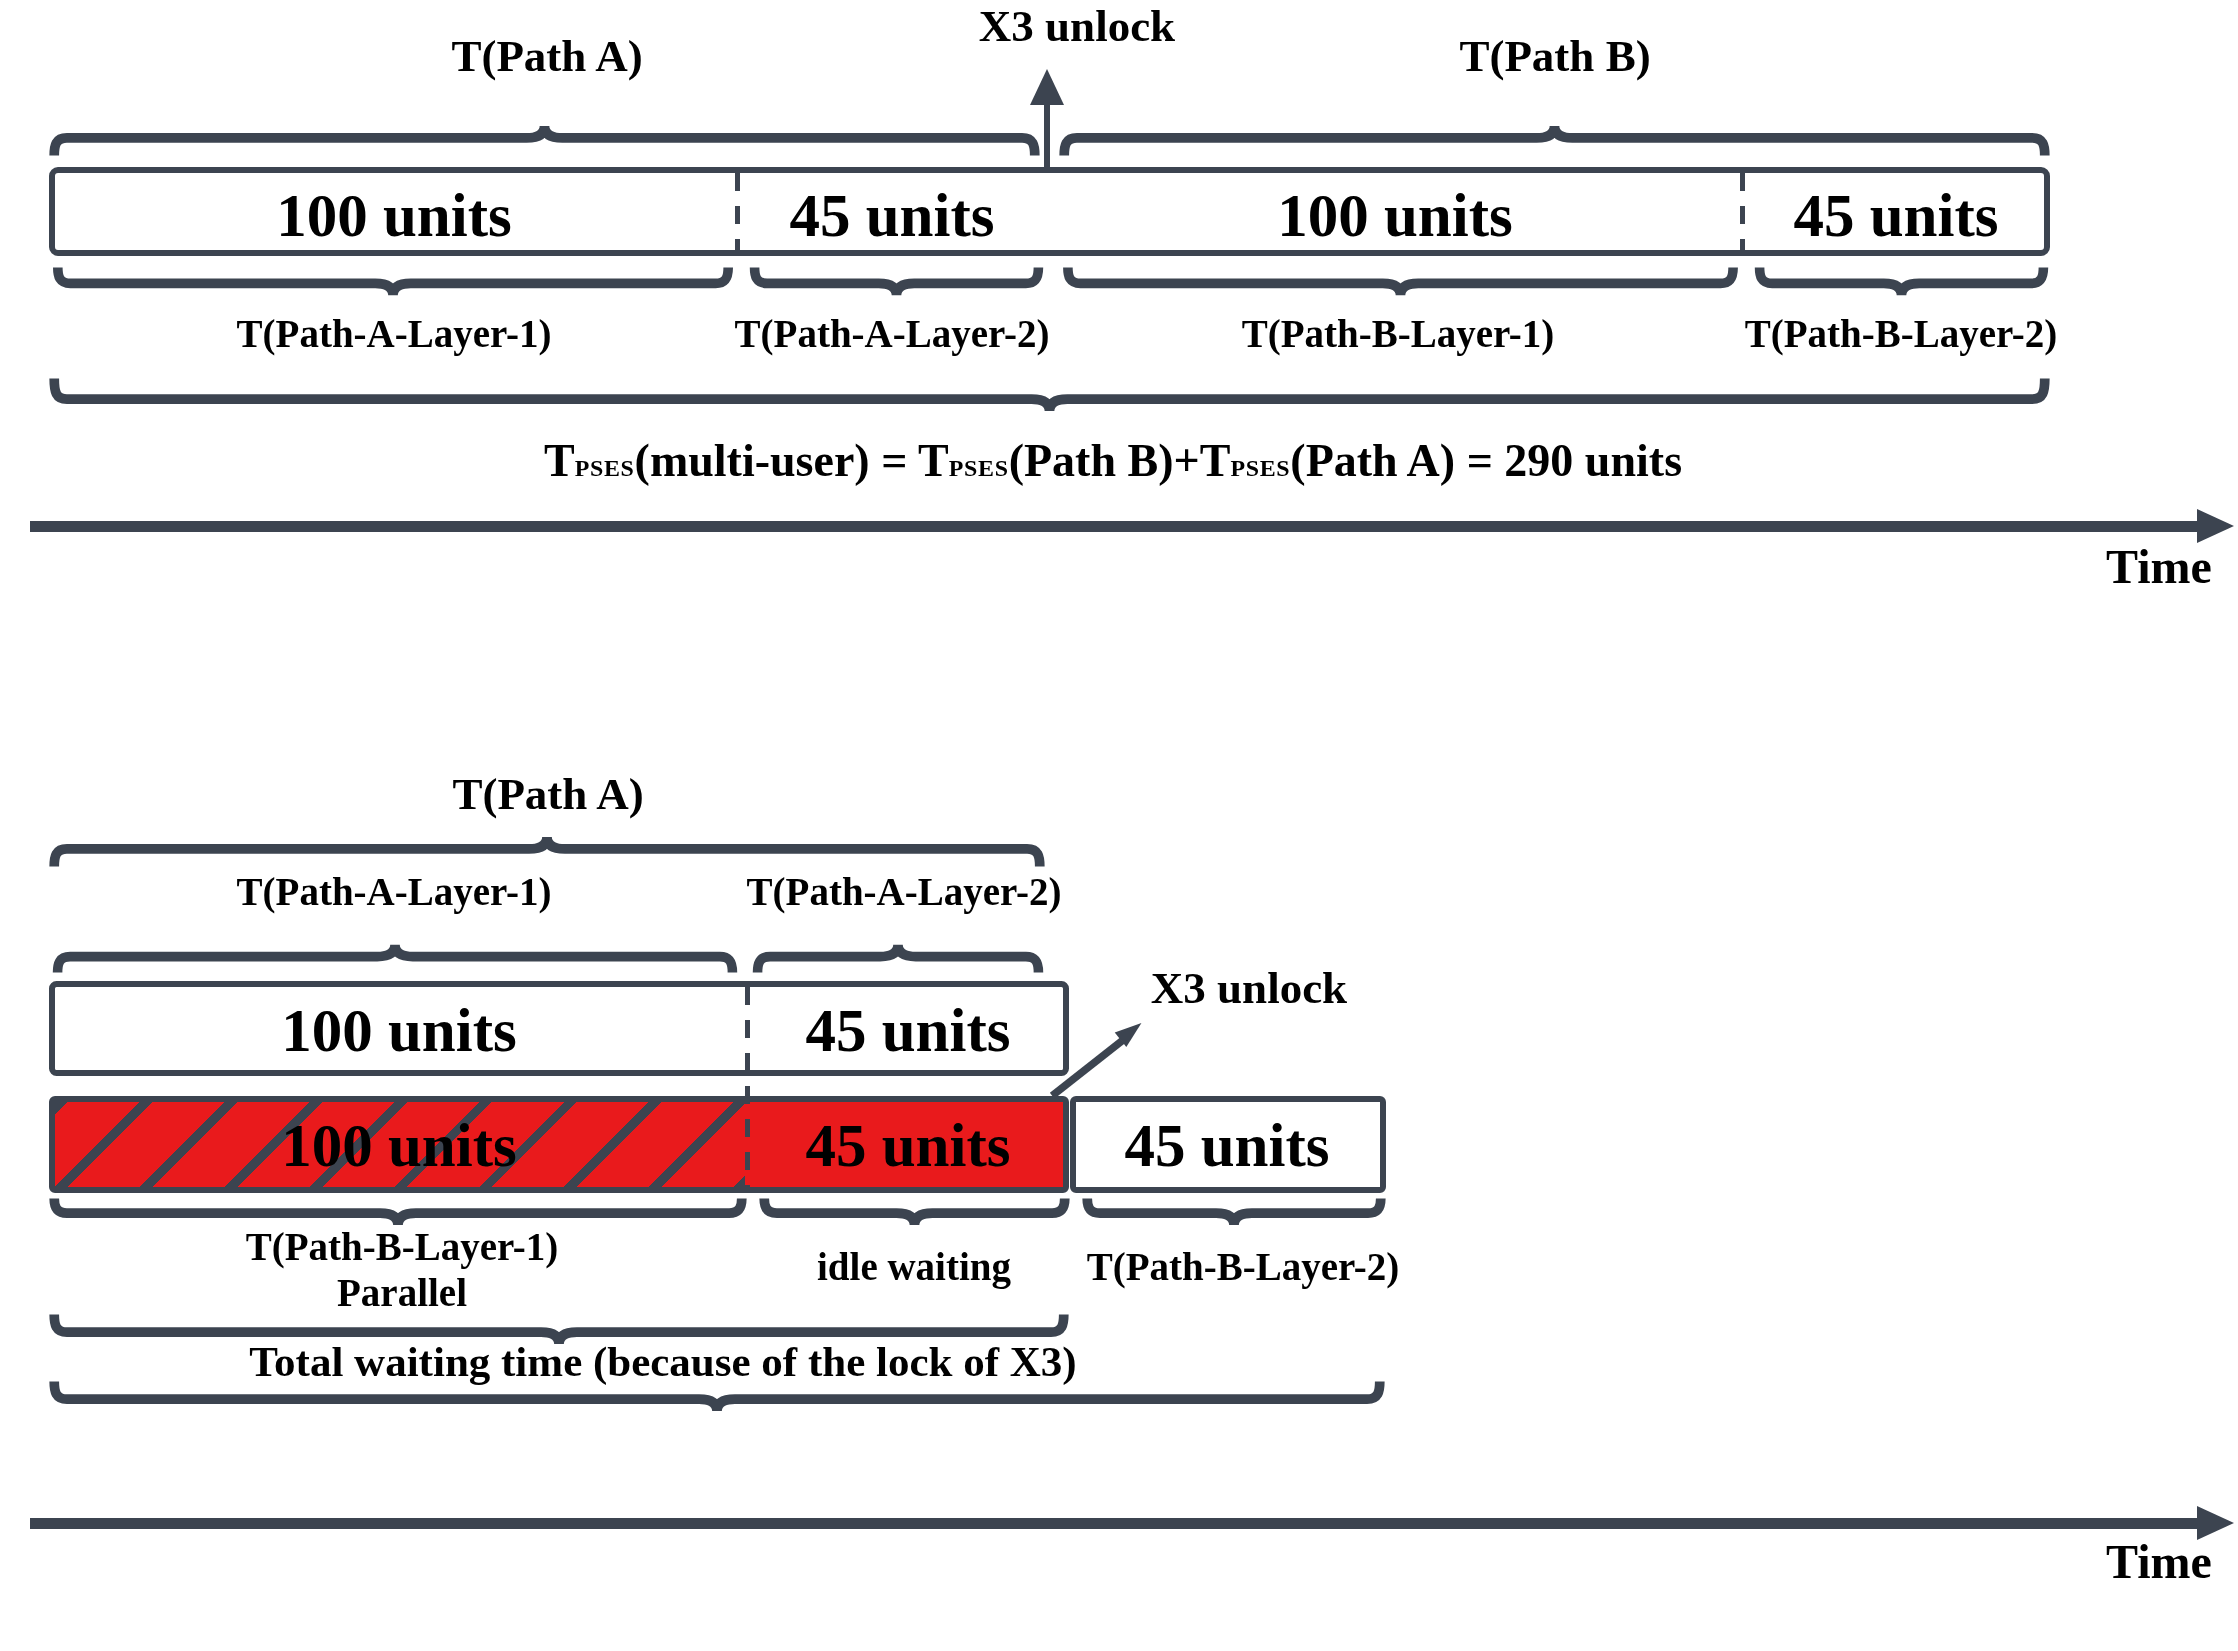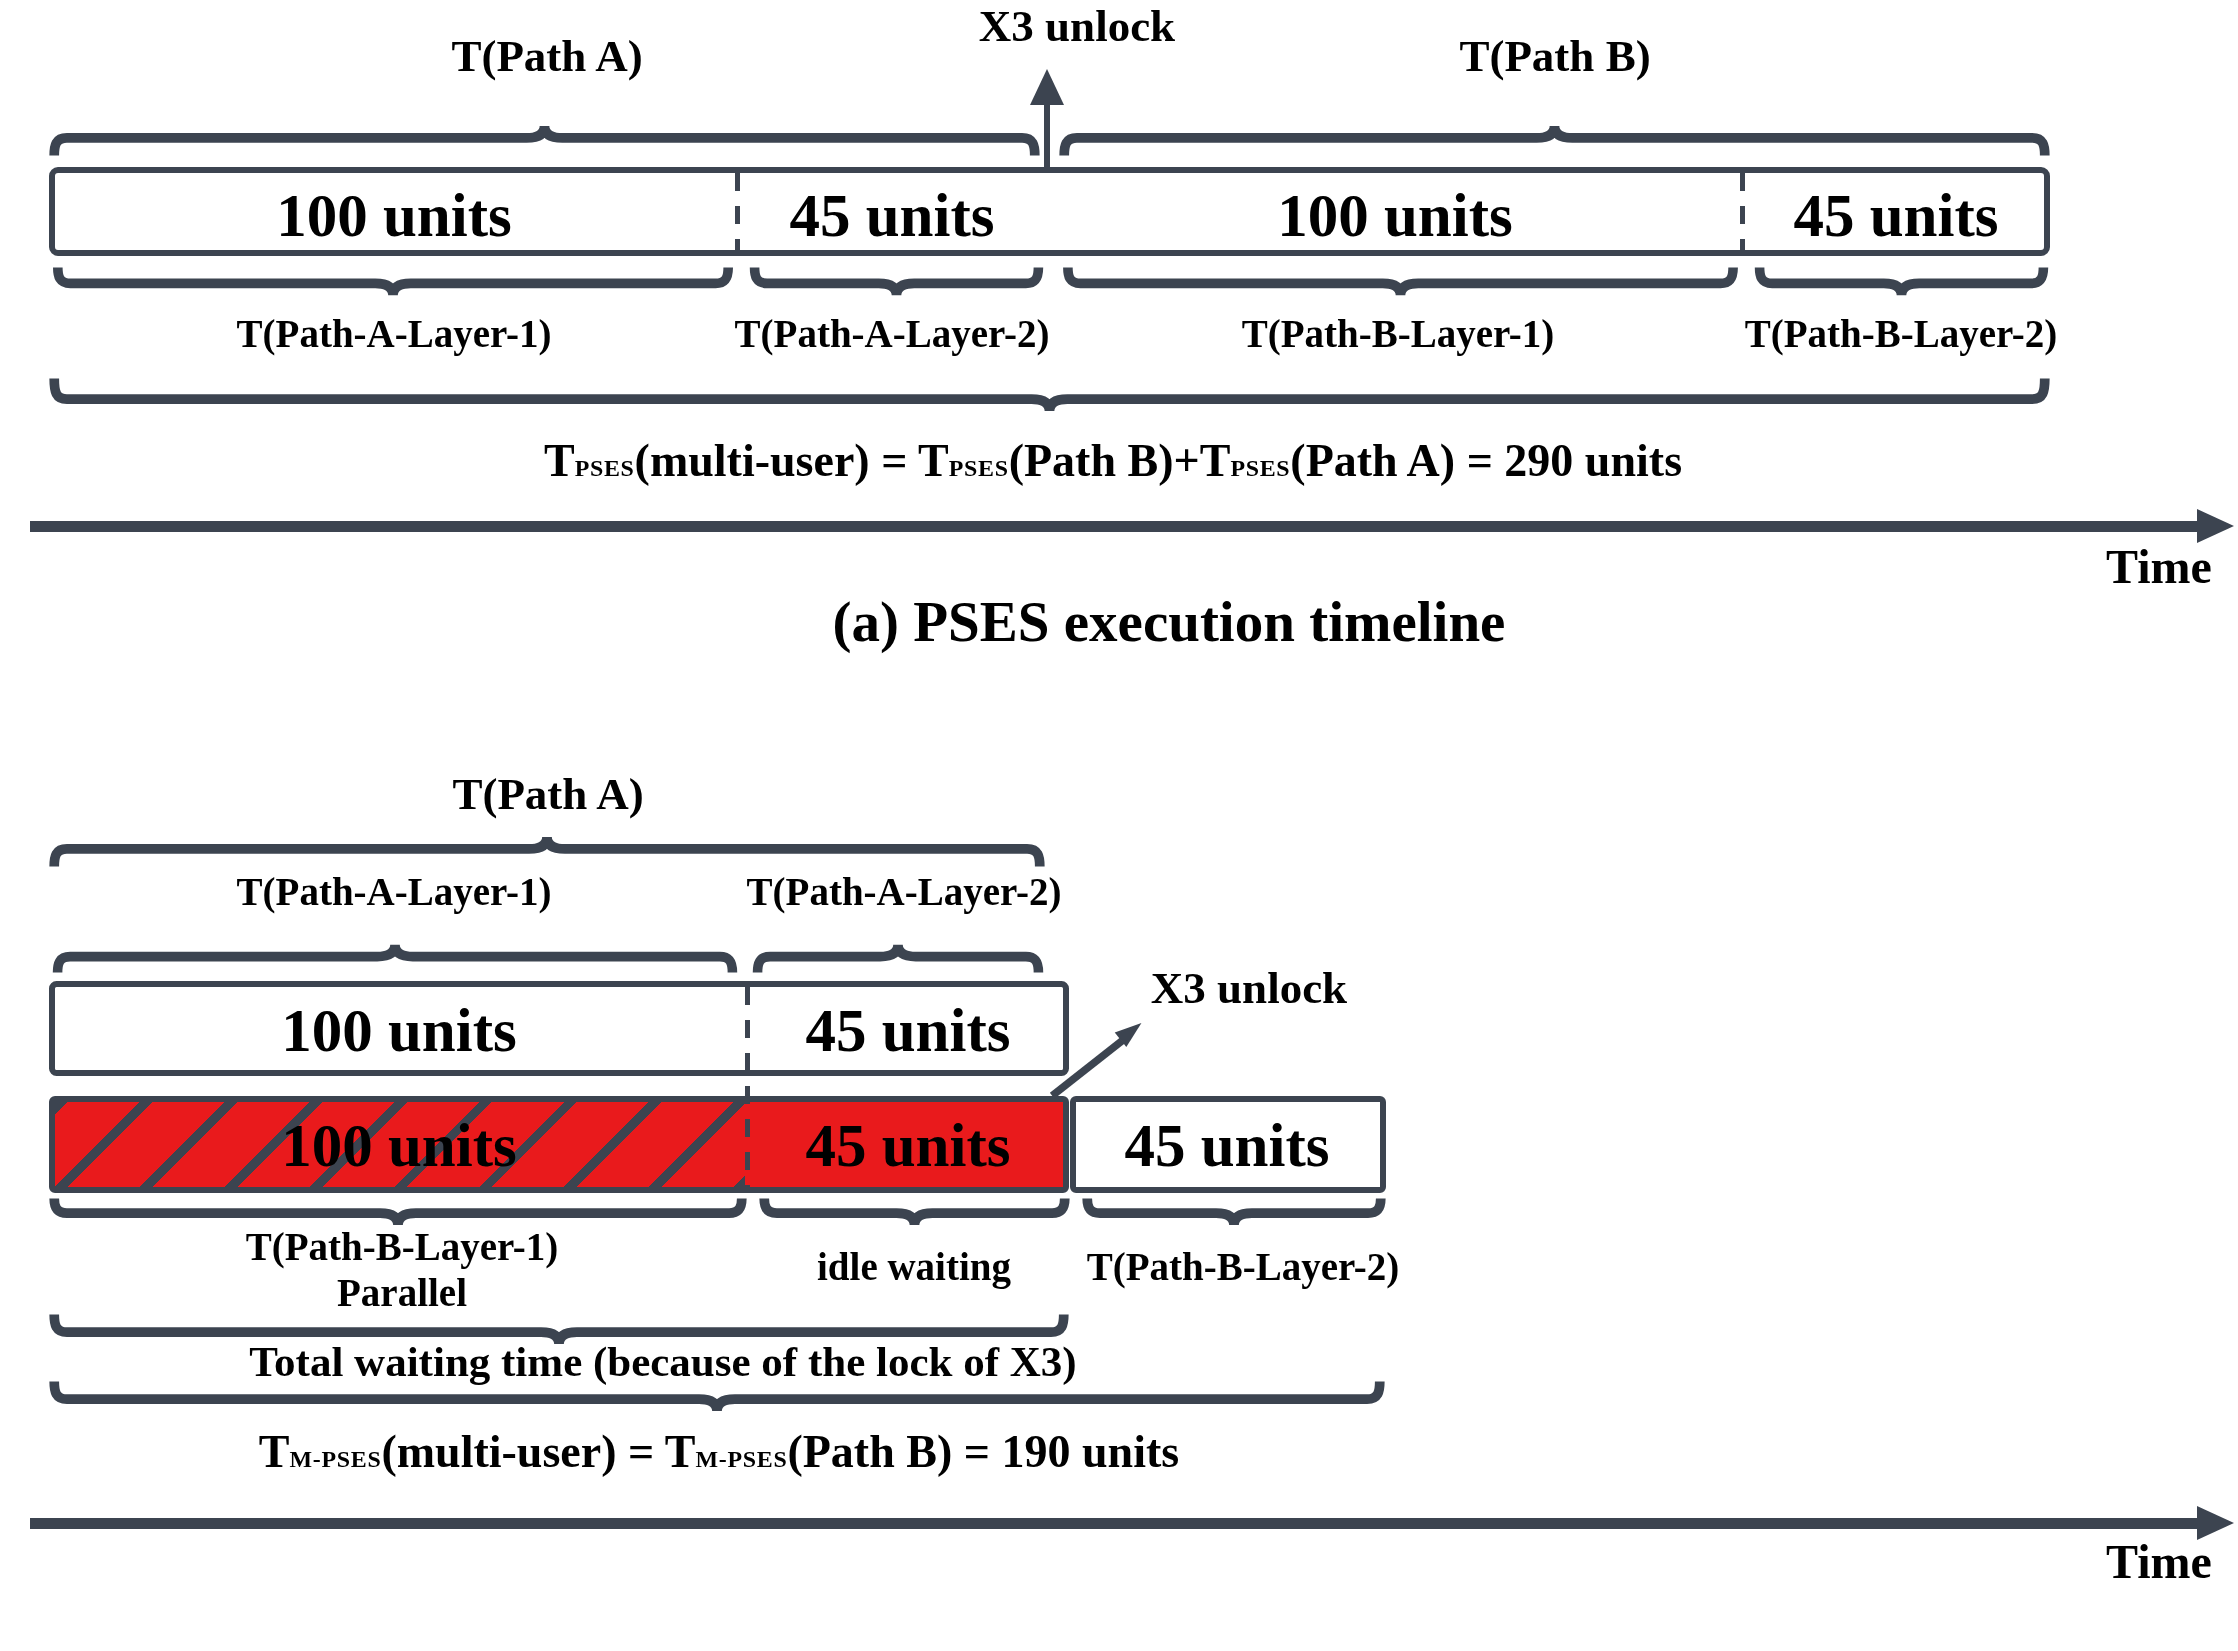--- a/index.html
+++ b/index.html
@@ -141,21 +141,20 @@
         <path d="M 7 2 C 7 19.5 9 29.5 24 29.5 L 1315.5 29.5 Q 1339.5 29.5 1339.5 45.5 Q 1339.5 29.5 1363.5 29.5 L 2655 29.5 C 2670 29.5 2672 19.5 2672 2" fill="none" stroke="#3c4450" stroke-width="13"></path>
       </svg></div>
 
   <div class="lbl formula" id="a-formula">
     <span>T</span><span class="sub">PSES</span><span>(multi-user) = T</span><span class="sub">PSES</span><span>(Path B)+T</span><span class="sub">PSES</span><span>(Path A) = 290 units</span>
   </div>
 
   <div class="tbar" id="a-tbar"></div>
   <div class="thead" id="a-thead"></div>
   <div class="lbl timelbl" id="a-timelbl">Time</div>
-  <div class="lbl caption" id="a-caption">(a) PSES execution timeline</div>
 
   <div class="lbl toplbl" id="b-label-pathA">T(Path A)</div>
   <div class="brace" id="b-brace-pathA"><svg width="996" height="36" viewBox="0 0 1334 48">
         <path d="M 7 46 C 7 32.5 9 22.5 24 22.5 L 643 22.5 Q 667 22.5 667 6.5 Q 667 22.5 691 22.5 L 1310 22.5 C 1325 22.5 1327 32.5 1327 46" fill="none" stroke="#3c4450" stroke-width="13"></path>
       </svg></div>
 
   <div class="lbl laylbl" id="b-laylblA-0">T(Path-A-Layer-1)</div>
   <div class="lbl laylbl" id="b-laylblA-1">T(Path-A-Layer-2)</div>
   <div class="brace" id="b-brace-a1"><svg width="692" height="34" viewBox="0 0 927 46">
         <path d="M 7 44 C 7 32.5 9 22.5 24 22.5 L 439.5 22.5 Q 463.5 22.5 463.5 6.5 Q 463.5 22.5 487.5 22.5 L 903 22.5 C 918 22.5 920 32.5 920 44" fill="none" stroke="#3c4450" stroke-width="13"></path>
@@ -199,22 +198,19 @@
   <div class="lbl laylbl" id="b-lbl-b2">T(Path-B-Layer-2)</div>
 
   <div class="brace" id="b-brace-wait"><svg width="1020" height="36" viewBox="0 0 1366 48">
         <path d="M 7 2 C 7 15.5 9 25.5 24 25.5 L 659 25.5 Q 683 25.5 683 41.5 Q 683 25.5 707 25.5 L 1342 25.5 C 1357 25.5 1359 15.5 1359 2" fill="none" stroke="#3c4450" stroke-width="13"></path>
       </svg></div>
   <div class="lbl" id="b-lbl-totalwait">Total waiting time (because of the lock of X3)</div>
 
   <div class="brace" id="b-brace-final"><svg width="1336" height="36" viewBox="0 0 1789 48">
         <path d="M 7 2 C 7 15.5 9 25.5 24 25.5 L 870.5 25.5 Q 894.5 25.5 894.5 41.5 Q 894.5 25.5 918.5 25.5 L 1765 25.5 C 1780 25.5 1782 15.5 1782 2" fill="none" stroke="#3c4450" stroke-width="13"></path>
       </svg></div>
-  <div class="lbl formula" id="b-formula">
-    <span>T</span><span class="sub">M-PSES</span><span>(multi-user) = T</span><span class="sub">M-PSES</span><span>(Path B) = 190 units</span>
-  </div>
 
   <div class="tbar" id="b-tbar"></div>
   <div class="thead" id="b-thead"></div>
   <div class="lbl timelbl" id="b-timelbl">Time</div>
 
 </div>
 
 
 </body></html>

